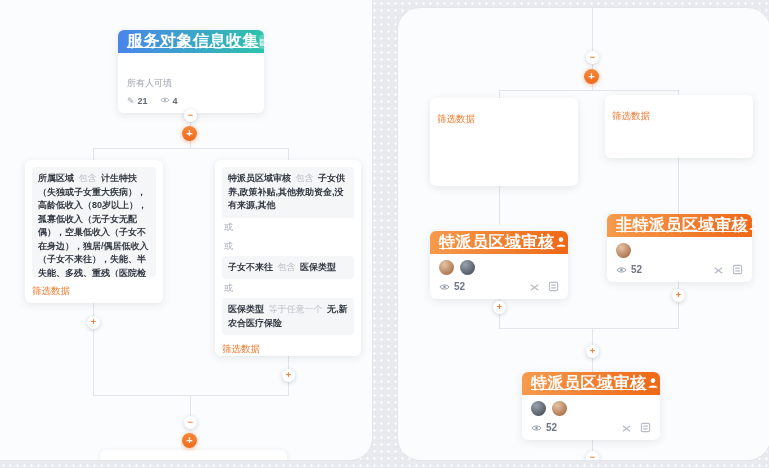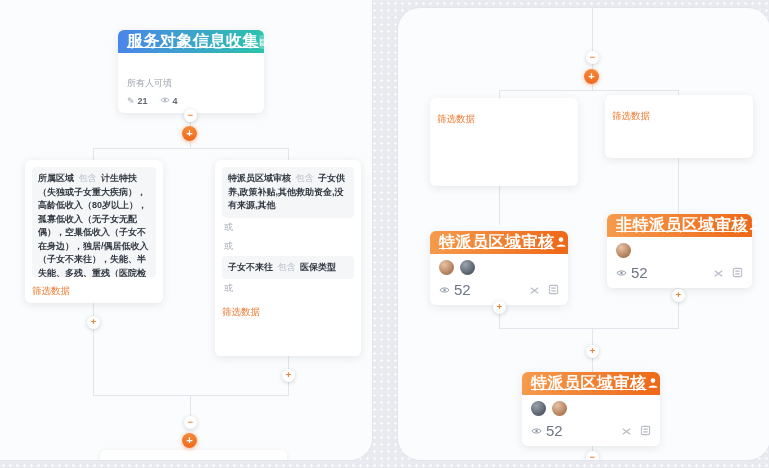--- a/index.html
+++ b/index.html
@@ -65,21 +65,21 @@
   .cond-box .o { color:#b9bfc9; font-weight:normal; padding:0 2px; }
   .or-lb { font-size:9px; color:#a6acb6; padding:3px 2px; }
   .flt { margin-top:8px; font-size:9.5px; color:#f0772b; cursor:pointer; display:inline-block; }
 
   .audit-body { padding:6px 9px 4px; display:flex; gap:6px; align-items:center; }
   .avatar { width:15px; height:15px; border-radius:50%; }
   .av-photo { background:radial-gradient(circle at 35% 30%, #e6c3a4, #b07a56 70%, #7d4f33); }
   .av-dark  { background:radial-gradient(circle at 35% 30%, #9aa2ad, #555d68 70%, #343b44); }
   .audit-foot {
     display:flex; justify-content:space-between; align-items:center; padding:2px 9px 7px;
-    font-size:15px; color:#6d7684; font-weight:normal;gap:10px;
+    font-size:10px; color:#6d7684; font-weight:bold;gap:10px;
   }
   .views { display:flex; align-items:center; gap:4px; }
   .acts { display:flex; gap:8px; align-items:center; }
   .acts svg, .views svg { display:block; }
   .cut-card { position:absolute; background:#fff; border-radius:6px 6px 0 0;
     box-shadow:0 1px 5px rgba(31,45,61,.10); z-index:4; }
 </style>
 </head>
 <body>
 
@@ -138,20 +138,25 @@
         <span class="v">子女供养,政策补贴,其他救助资金,没有来源,其他</span>
       </div>
       <div class="or-lb">或</div>
       <div class="or-lb">或</div>
       <div class="cond-box">
         <span class="f">子女不来往</span>
         <span class="o">包含</span>
         <span class="v">医保类型</span>
       </div>
       <div class="or-lb">或</div>
+      <div class="cond-box">
+        <span class="f">医保类型</span>
+        <span class="o">等于任意一个</span>
+        <span class="v">无,新农合医疗保险</span>
+      </div>
       <span class="flt">筛选数据</span>
     </div>
 
     <div class="cut-card" style="left:124px; top:474px; width:187px; height:26px;"></div>
   </div>
 
   <div class="panel panel-right">
 
     <div class="lv" style="left:194px; top:0; height:83px;"></div>
     <div class="lh" style="left:101px; top:82px; width:180px;"></div>

